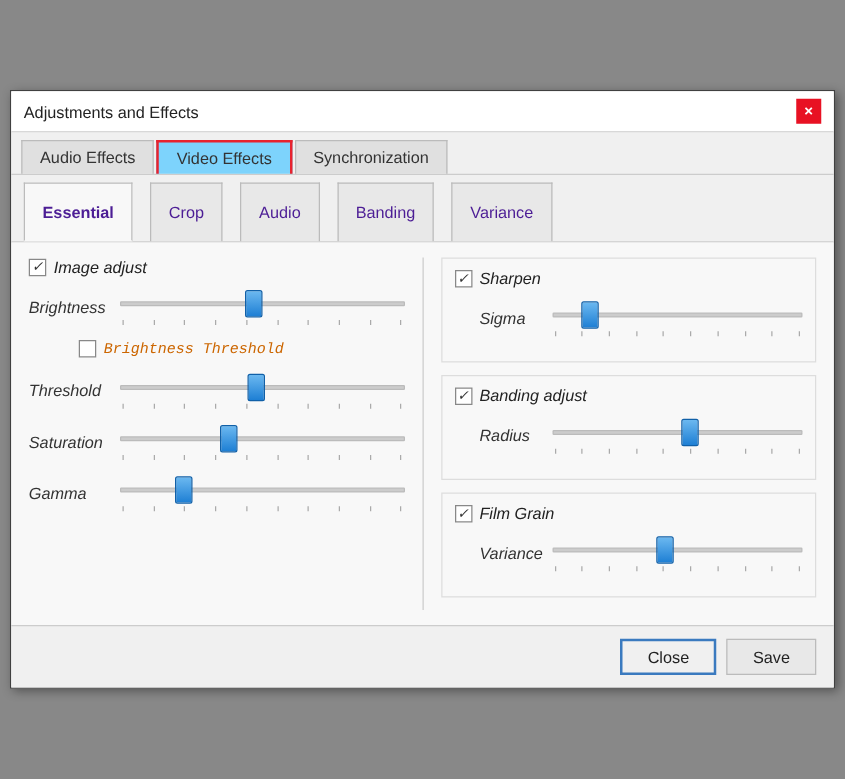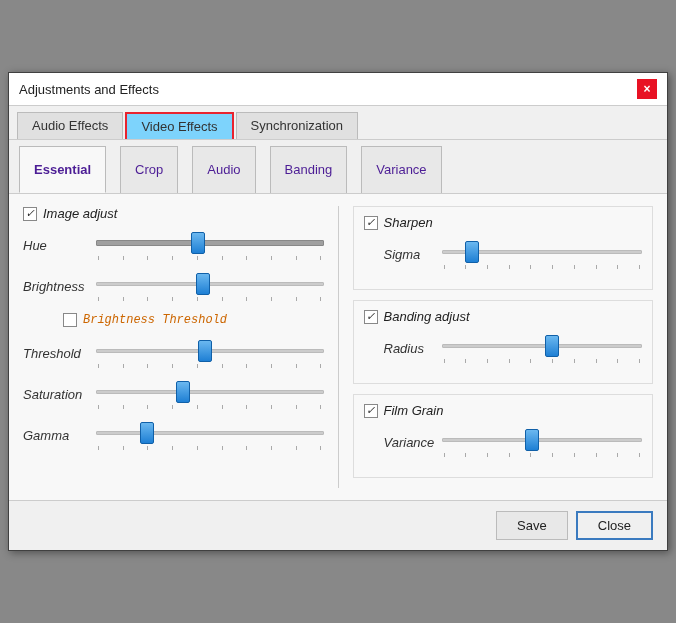--- a/index.html
+++ b/index.html
@@ -274,42 +274,20 @@
 
   <div class="content-area">
 
     <div class="left-panel">
 
       <div class="section-header">
         <div class="checkbox checked"></div>
         <span class="section-title">Image adjust</span>
       </div>
 
-      <div class="slider-row">
-        <span class="slider-label">Hue</span>
-        <div class="slider-wrapper">
-          <div class="slider-container">
-            <div class="slider-track-dark">
-              <div class="slider-thumb" style="left: 45%;"></div>
-            </div>
-          </div>
-          <div class="ticks-row">
-            <span class="tick-mark"></span>
-            <span class="tick-mark"></span>
-            <span class="tick-mark"></span>
-            <span class="tick-mark"></span>
-            <span class="tick-mark"></span>
-            <span class="tick-mark"></span>
-            <span class="tick-mark"></span>
-            <span class="tick-mark"></span>
-            <span class="tick-mark"></span>
-            <span class="tick-mark"></span>
-          </div>
-        </div>
-      </div>
 
       <div class="slider-row">
         <span class="slider-label">Brightness</span>
         <div class="slider-wrapper">
           <div class="slider-container">
             <div class="slider-track">
               <div class="slider-thumb" style="left: 47%;"></div>
             </div>
           </div>
           <div class="ticks-row">
@@ -489,16 +467,16 @@
               <span class="tick-mark"></span>
               <span class="tick-mark"></span>
             </div>
           </div>
         </div>
       </div>
     </div>
   </div>
 
   <div class="footer">
+    <button class="footer-btn close-footer">Close</button>
     <button class="footer-btn">Save</button>
-    <button class="footer-btn close-footer">Close</button>
   </div>
 </div>
 
 </body></html>

